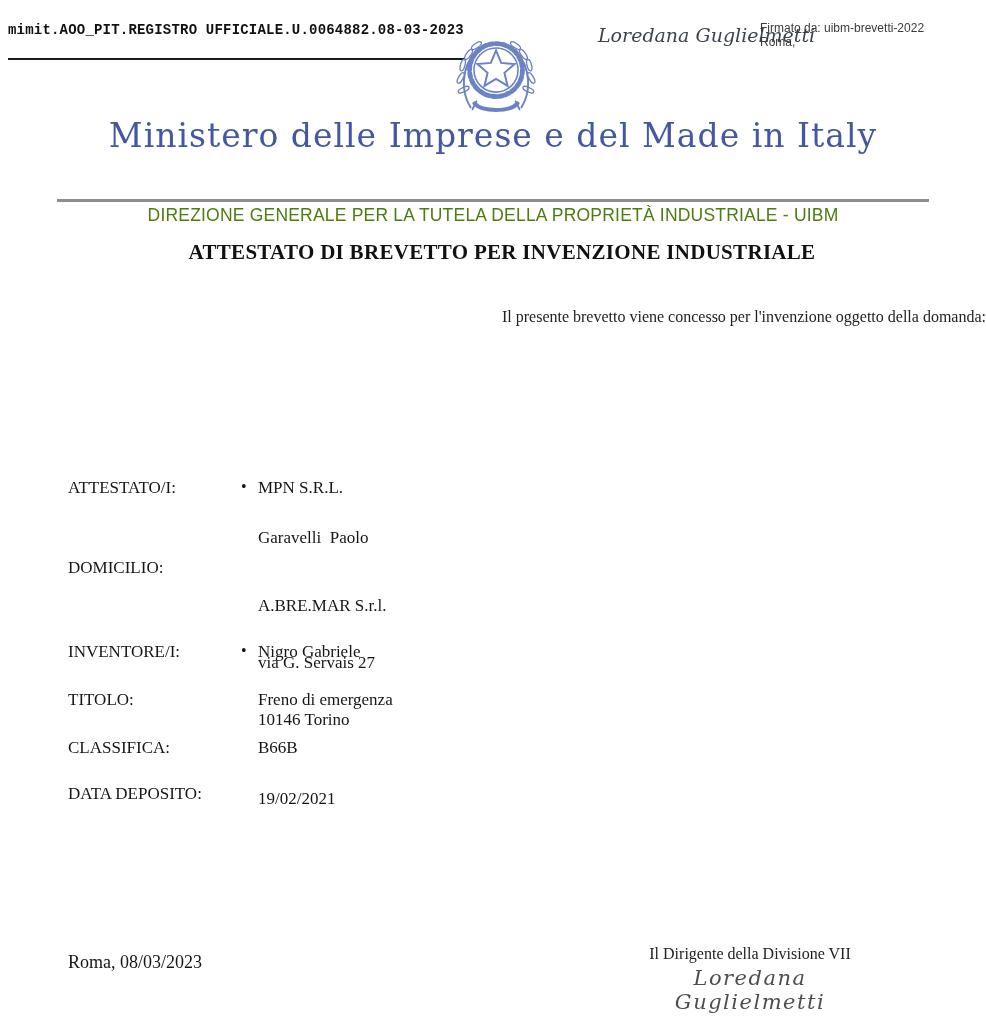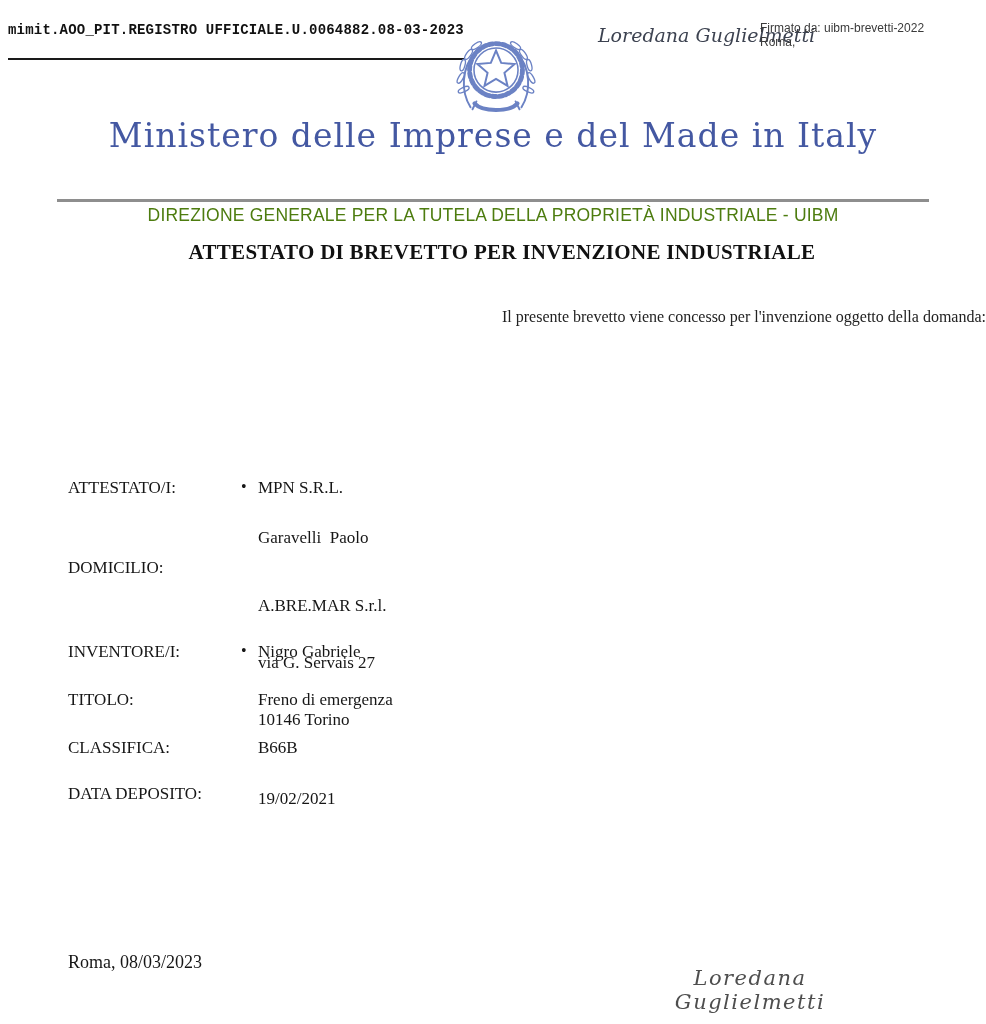--- a/index.html
+++ b/index.html
@@ -128,15 +128,16 @@
   <div class="abs field-label" style="top:690px">TITOLO:</div>
   <div class="abs field-value" style="top:690px">Freno di emergenza</div>
 
   <div class="abs field-label" style="top:738px">CLASSIFICA:</div>
   <div class="abs field-value" style="top:738px">B66B</div>
 
   <div class="abs field-label" style="top:784px">DATA DEPOSITO:</div>
   <div class="abs field-value" style="top:789px">19/02/2021</div>
 
   <div class="abs place-date">Roma, 08/03/2023</div>
+  <div class="abs signer-title">Il Dirigente della Divisione VII</div>
   <div class="abs signature">Loredana Guglielmetti</div>
 
 </div>
 
 </body></html>

